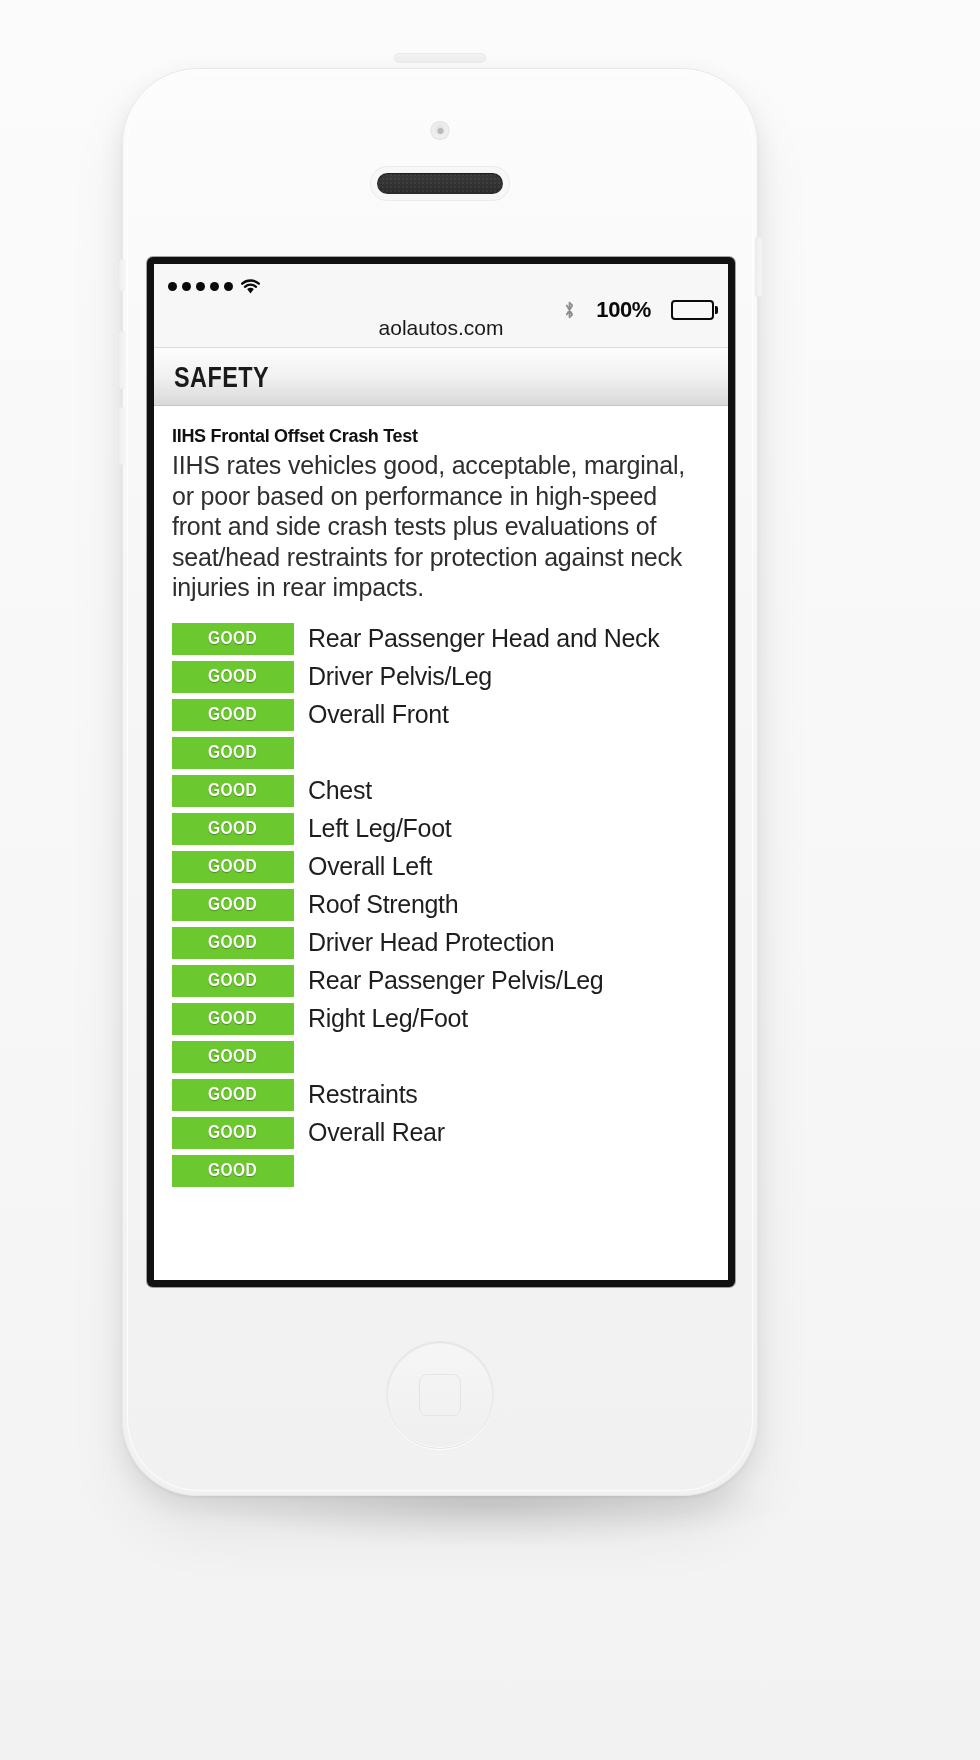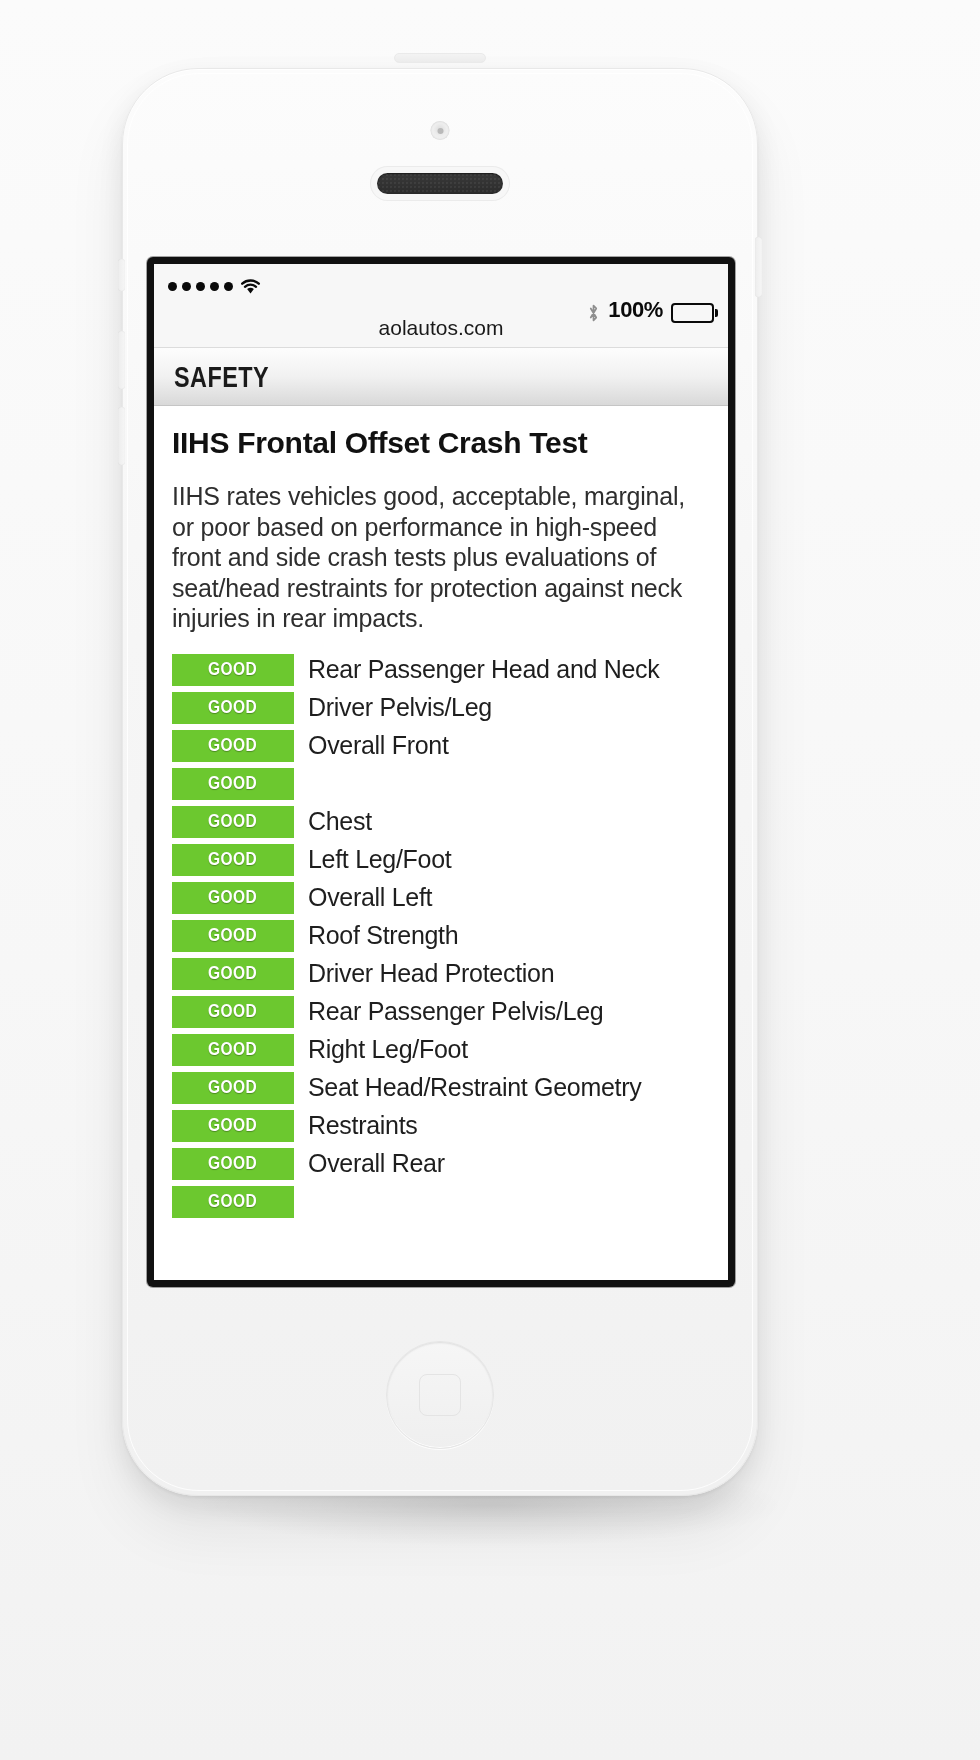--- a/index.html
+++ b/index.html
@@ -181,22 +181,22 @@
     left: 0; right: 0;
     text-align: center;
     font-size: 23px;
     font-weight: bold;
     color: #0a0a0a;
     letter-spacing: -0.2px;
   }
   .sb-right {
     margin-left: auto;
     display: flex;
-    align-items: flex-end;
-    gap: 8px;
+    align-items: center;
+    gap: 20px;
     margin-top: 48px;
   }
   .bt-icon { width: 13px; height: 20px; }
   .pct { font-size: 22px; font-weight: bold; color: #0a0a0a; letter-spacing: -0.4px; }
   .battery {
     width: 43px; height: 20px;
     border: 2px solid #0a0a0a;
     border-radius: 4px;
     position: relative;
     padding: 2px;
@@ -241,24 +241,24 @@
     transform-origin: left center;
   }
 
   
   .content {
     padding: 20px 18px 0 18px;
     height: calc(100% - 142px);
     overflow: hidden;
   }
   .block-title {
-    font-size: 30px;
+    font-size: 18px;
     font-weight: bold;
     color: #111111;
-    margin-bottom: 21px;
+    margin-bottom: 3px;
     letter-spacing: -0.3px;
   }
   .block-desc {
     font-size: 25px;
     line-height: 1.22;
     color: #2e2e2e;
     letter-spacing: -0.2px;
   }
 
   .ratings { margin-top: 20px; }
@@ -418,21 +418,20 @@
               <div class="rating-row">
                 <div class="badge" style="background: rgb(108, 200, 47);">
                   <span class="badge-text">GOOD</span>
                 </div>
                 <span class="rating-label">Right Leg/Foot</span>
               </div>
               <div class="rating-row">
                 <div class="badge" style="background: rgb(108, 200, 47);">
                   <span class="badge-text">GOOD</span>
                 </div>
-                <span class="rating-label">Seat Head/Restraint Geometry</span>
               </div>
               <div class="rating-row">
                 <div class="badge" style="background: rgb(108, 200, 47);">
                   <span class="badge-text">GOOD</span>
                 </div>
                 <span class="rating-label">Restraints</span>
               </div>
               <div class="rating-row">
                 <div class="badge" style="background: rgb(108, 200, 47);">
                   <span class="badge-text">GOOD</span>

